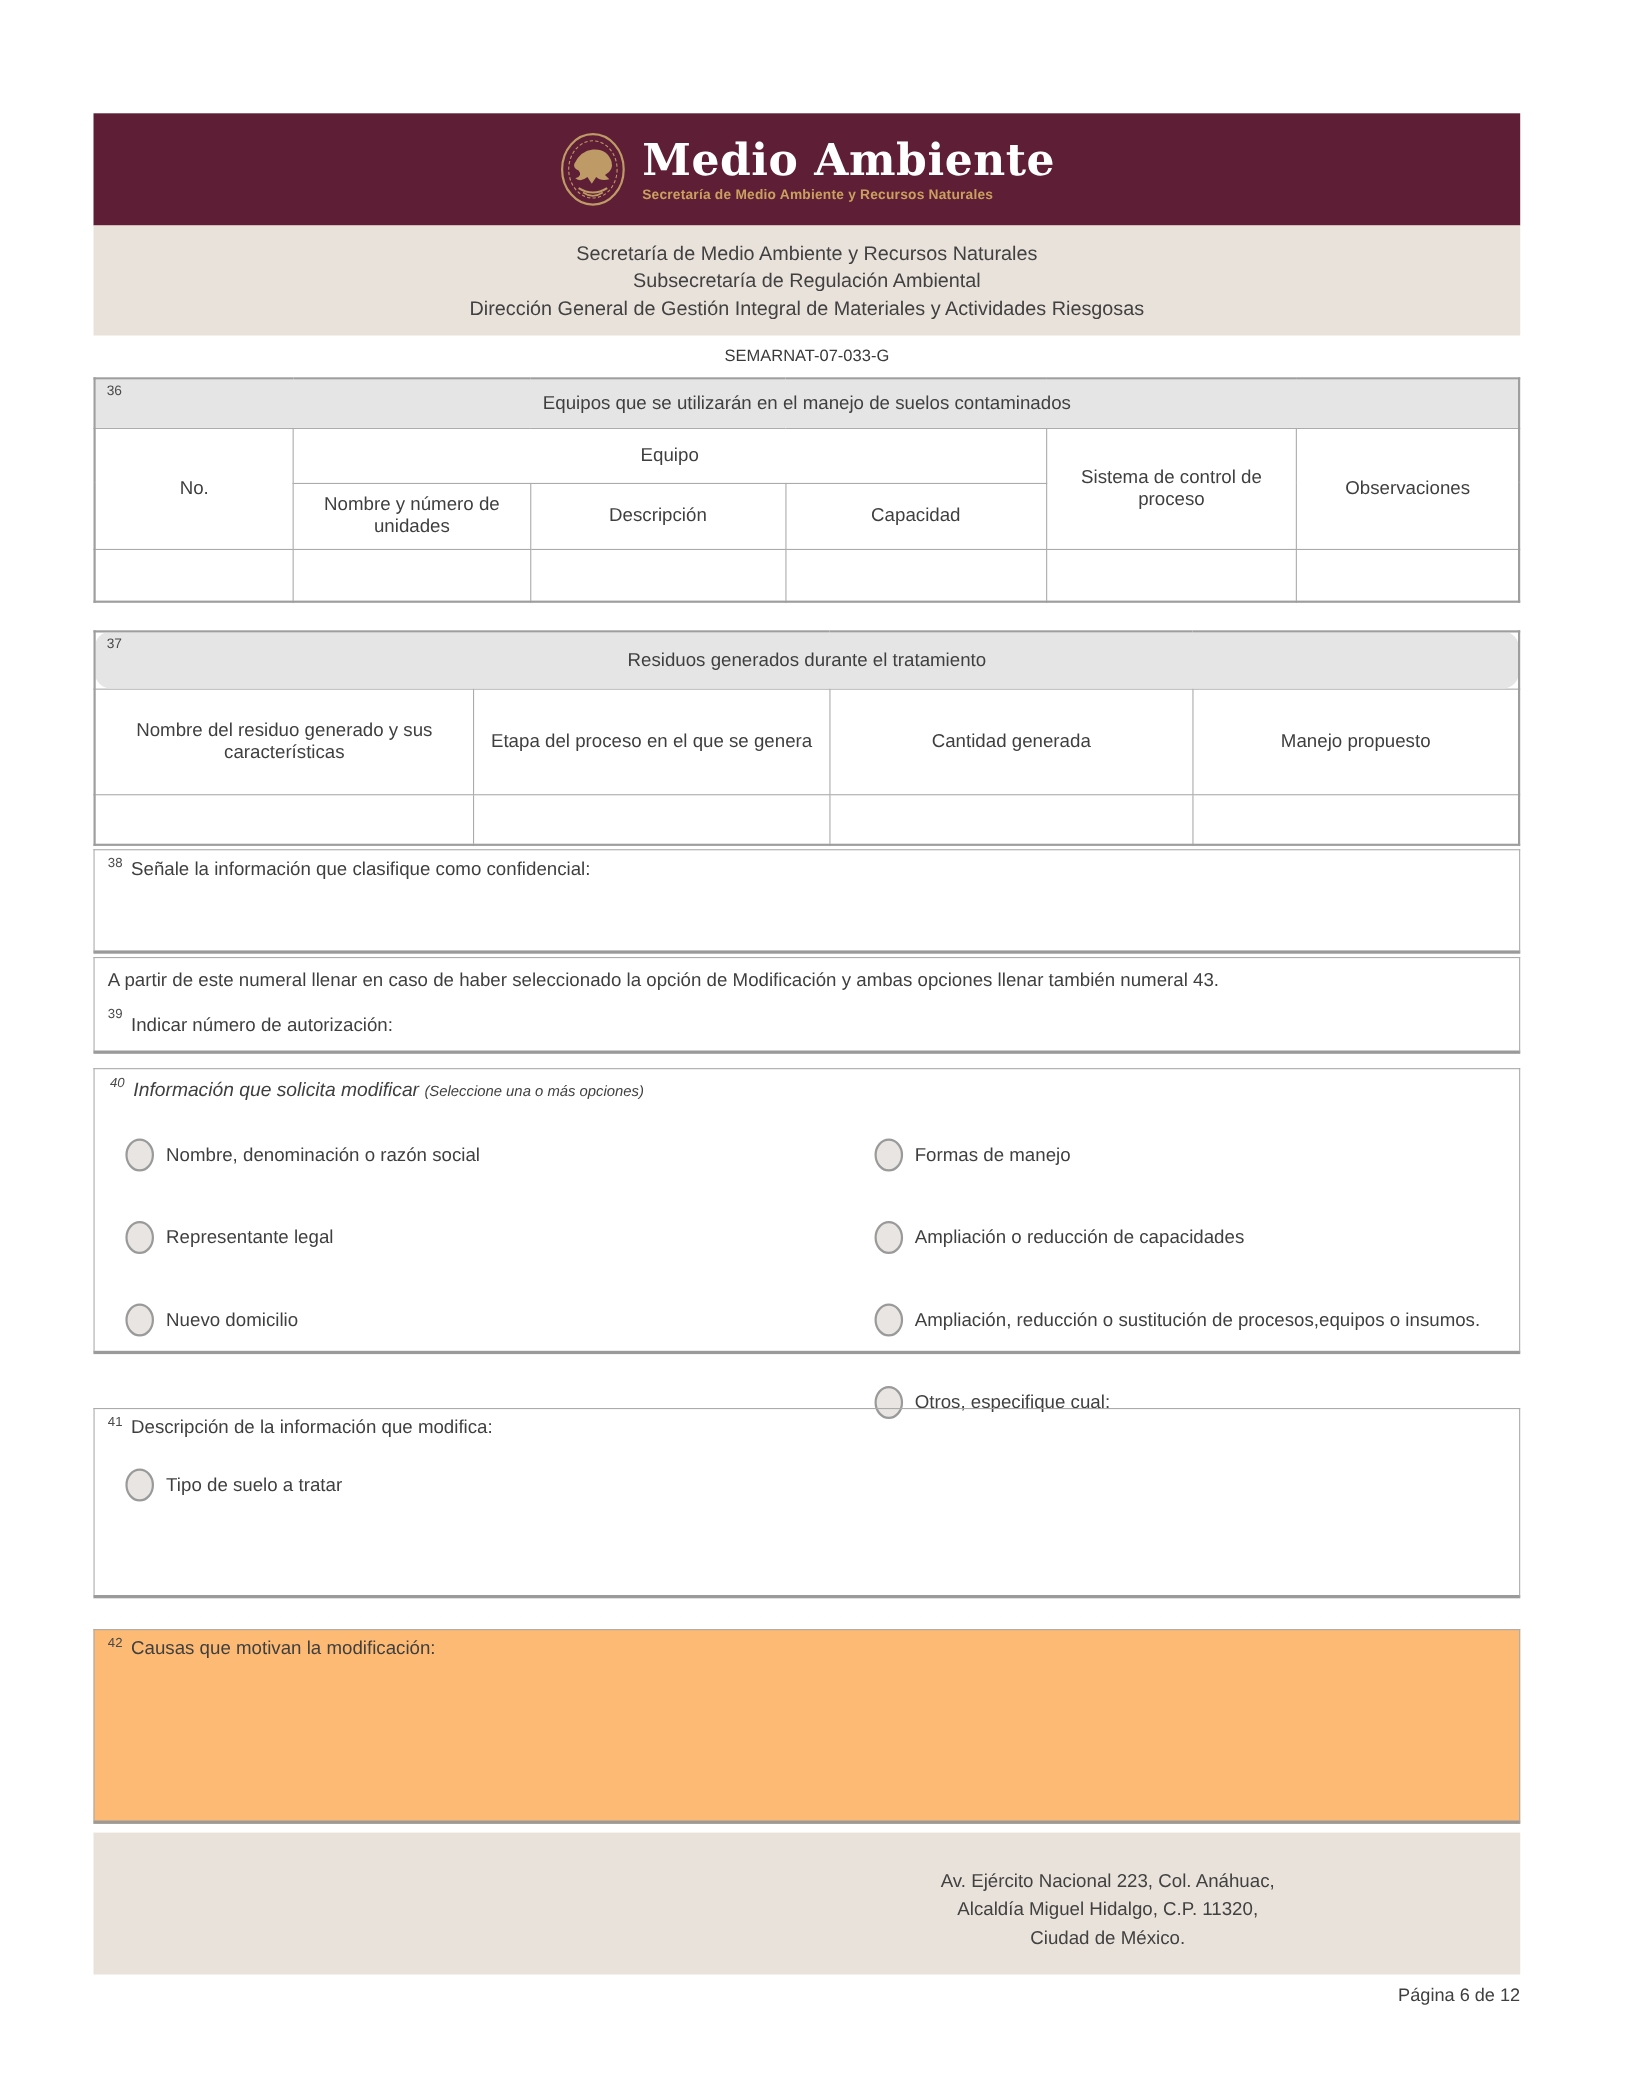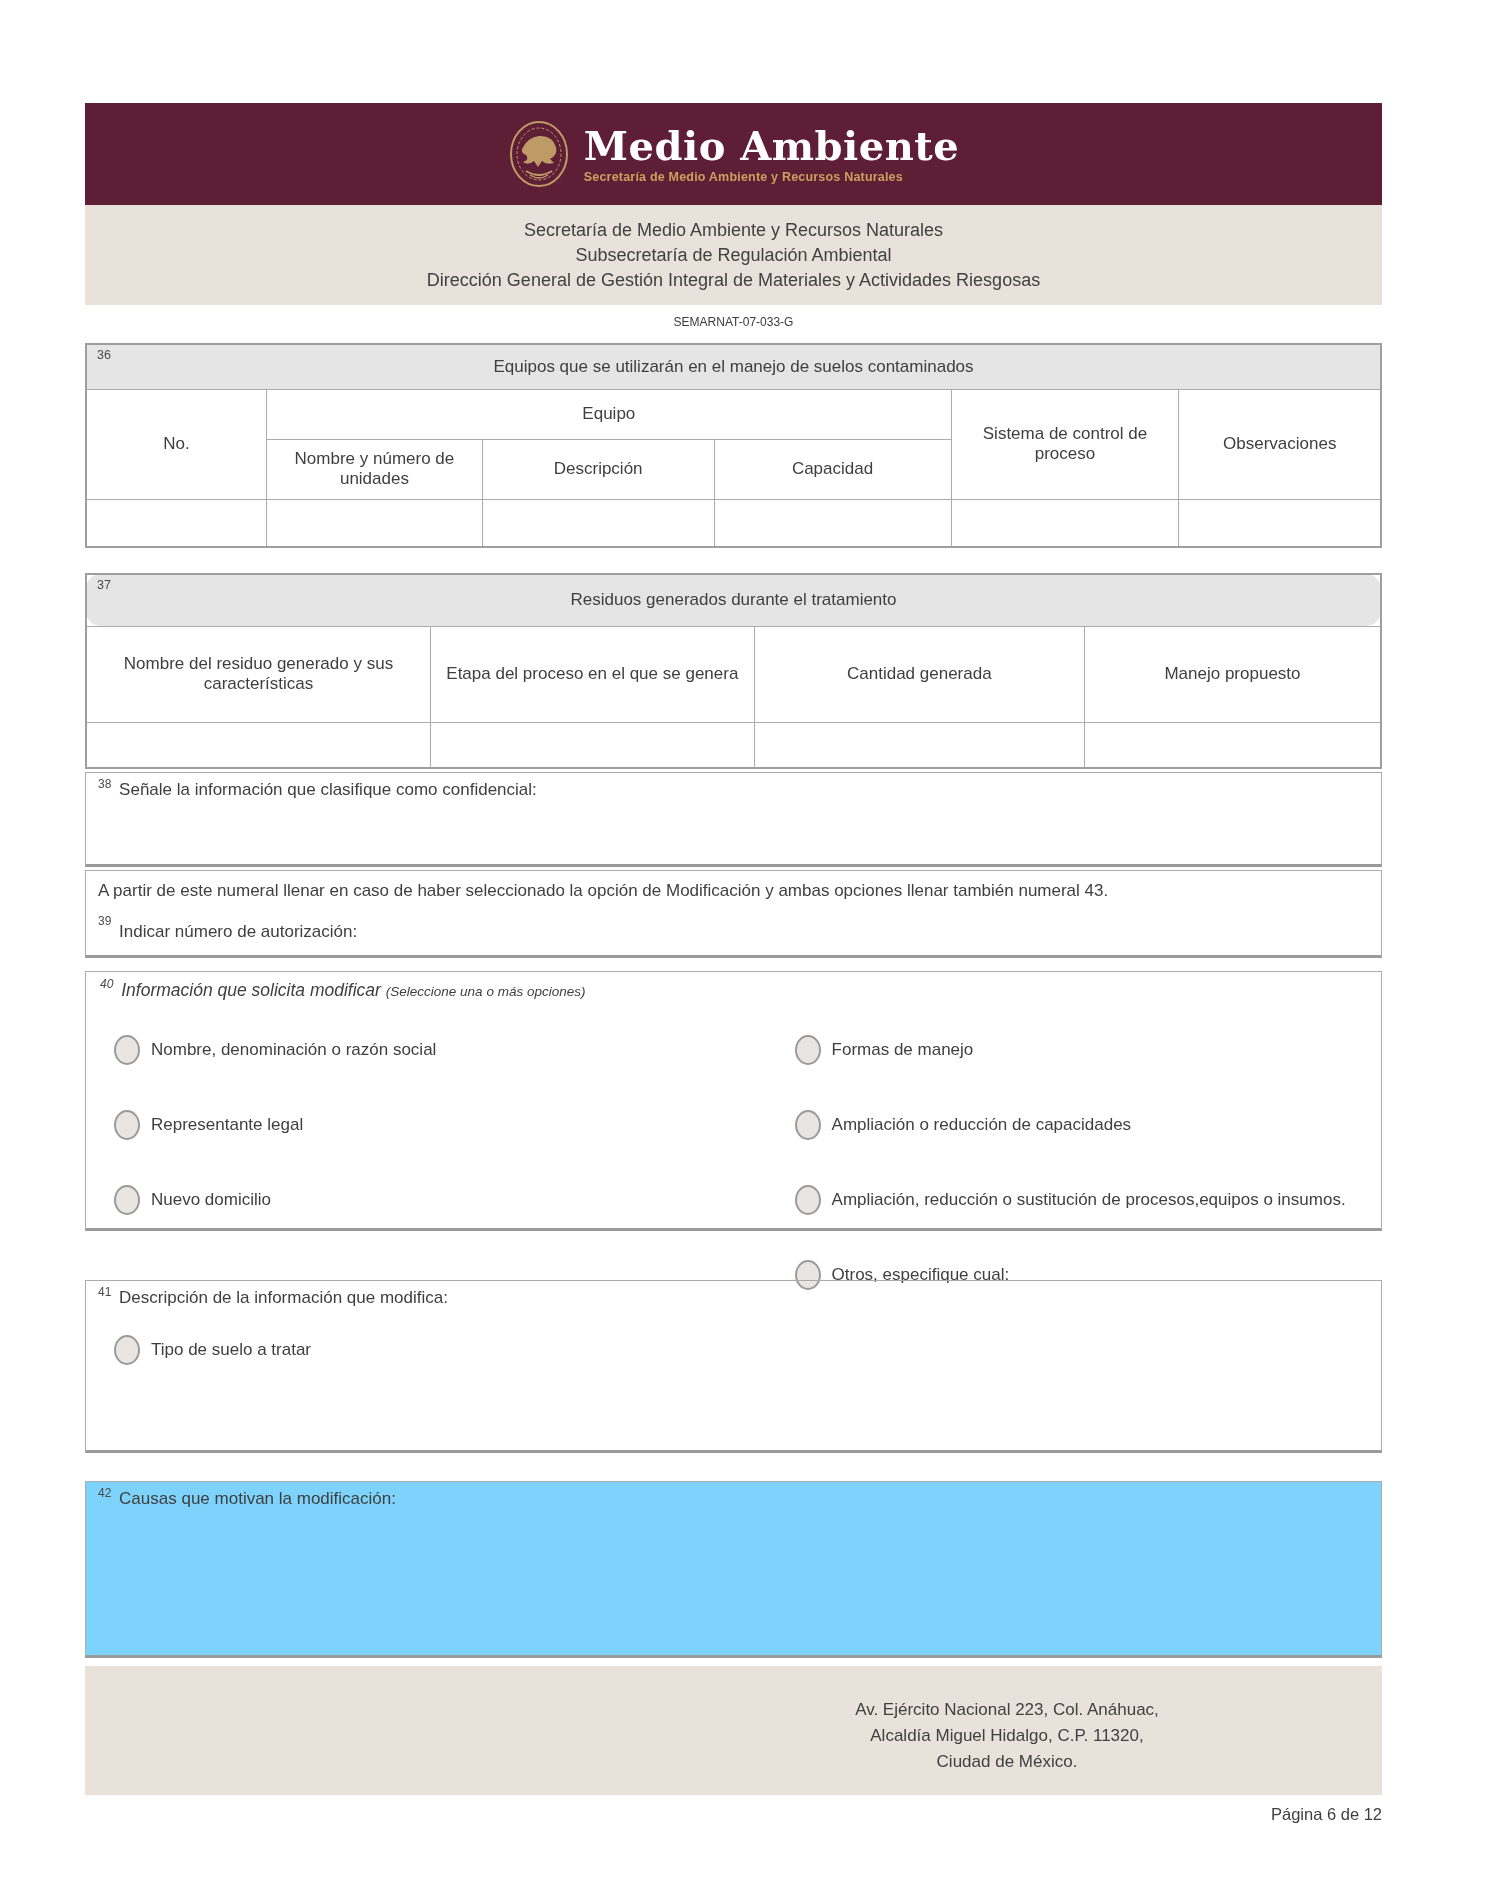--- a/index.html
+++ b/index.html
@@ -17,21 +17,21 @@
   .seal{width:62px;height:70px;flex-shrink:0;}
   .logo-text{display:flex;flex-direction:column;}
   .logo-title{font-family:"DejaVu Serif",serif;font-weight:bold;
     font-size:40px;line-height:42px;color:#ffffff;letter-spacing:.5px;}
   .logo-subtitle{font-size:12.5px;font-weight:bold;color:#c9a05f;margin-top:3px;letter-spacing:.2px;}
 
   
   .org-band{height:100px;background:#e9e2da;box-sizing:border-box;
     text-align:center;padding-top:13px;font-size:18px;line-height:25px;color:#414141;}
 
-  .form-code{margin-top:10px;height:20px;text-align:center;font-size:12px;color:#3a3a3a;}
+  .form-code{margin-top:10px;height:20px;text-align:center;font-size:15px;color:#3a3a3a;}
 
   
   table{width:100%;border-collapse:collapse;table-layout:fixed;border:2px solid #9e9e9e;}
   td{border:1px solid #ababab;font-size:17px;text-align:center;
      vertical-align:middle;color:#3f3f3f;padding:2px 6px;box-sizing:border-box;}
   .t36{margin-top:8px;}
   .t37{margin-top:25px;}
   .title-cell{background:#e5e5e5;height:45px;position:relative;font-size:17px;}
   .t37 .title-cell{height:52px;border-radius:15px;}
   .num-abs{position:absolute;top:3px;left:10px;font-size:12.5px;color:#4a4a4a;}
@@ -43,21 +43,21 @@
 
   
   .box{border:1px solid #ababab;border-bottom:3px solid #9a9a9a;
     box-sizing:border-box;padding:7px 12px;font-size:17px;position:relative;}
   .sec-num{font-size:12px;vertical-align:top;position:relative;top:-3px;margin-right:3px;color:#4a4a4a;}
   .box38{margin-top:3px;height:95px;}
   .box39{margin-top:3px;height:88px;padding-top:10px;}
   .note-line{margin-bottom:16px;}
   .box40{margin-top:13px;height:260px;padding:8px 14px;}
   .box41{margin-top:49px;height:173px;}
-  .box42{margin-top:28px;height:177px;background:#7dd3fc;}
+  .box42{margin-top:28px;height:177px;background:#fdba74;}
   .fill-area{width:100%;height:55%;}
 
   
   .s40-header{font-size:17.5px;font-style:italic;}
   .s40-hint{font-size:13.5px;}
   .opt-grid{display:grid;grid-template-columns:52% 48%;grid-auto-rows:46px;
     margin-top:26px;margin-left:14px;align-items:center;gap:29px;}
   .opt{display:flex;align-items:center;font-size:17px;}
   .radio{width:26px;height:30px;border:2px solid #9a9a9a;border-radius:50%;
     background:#e8e5e2;flex-shrink:0;margin-right:11px;box-sizing:border-box;}

